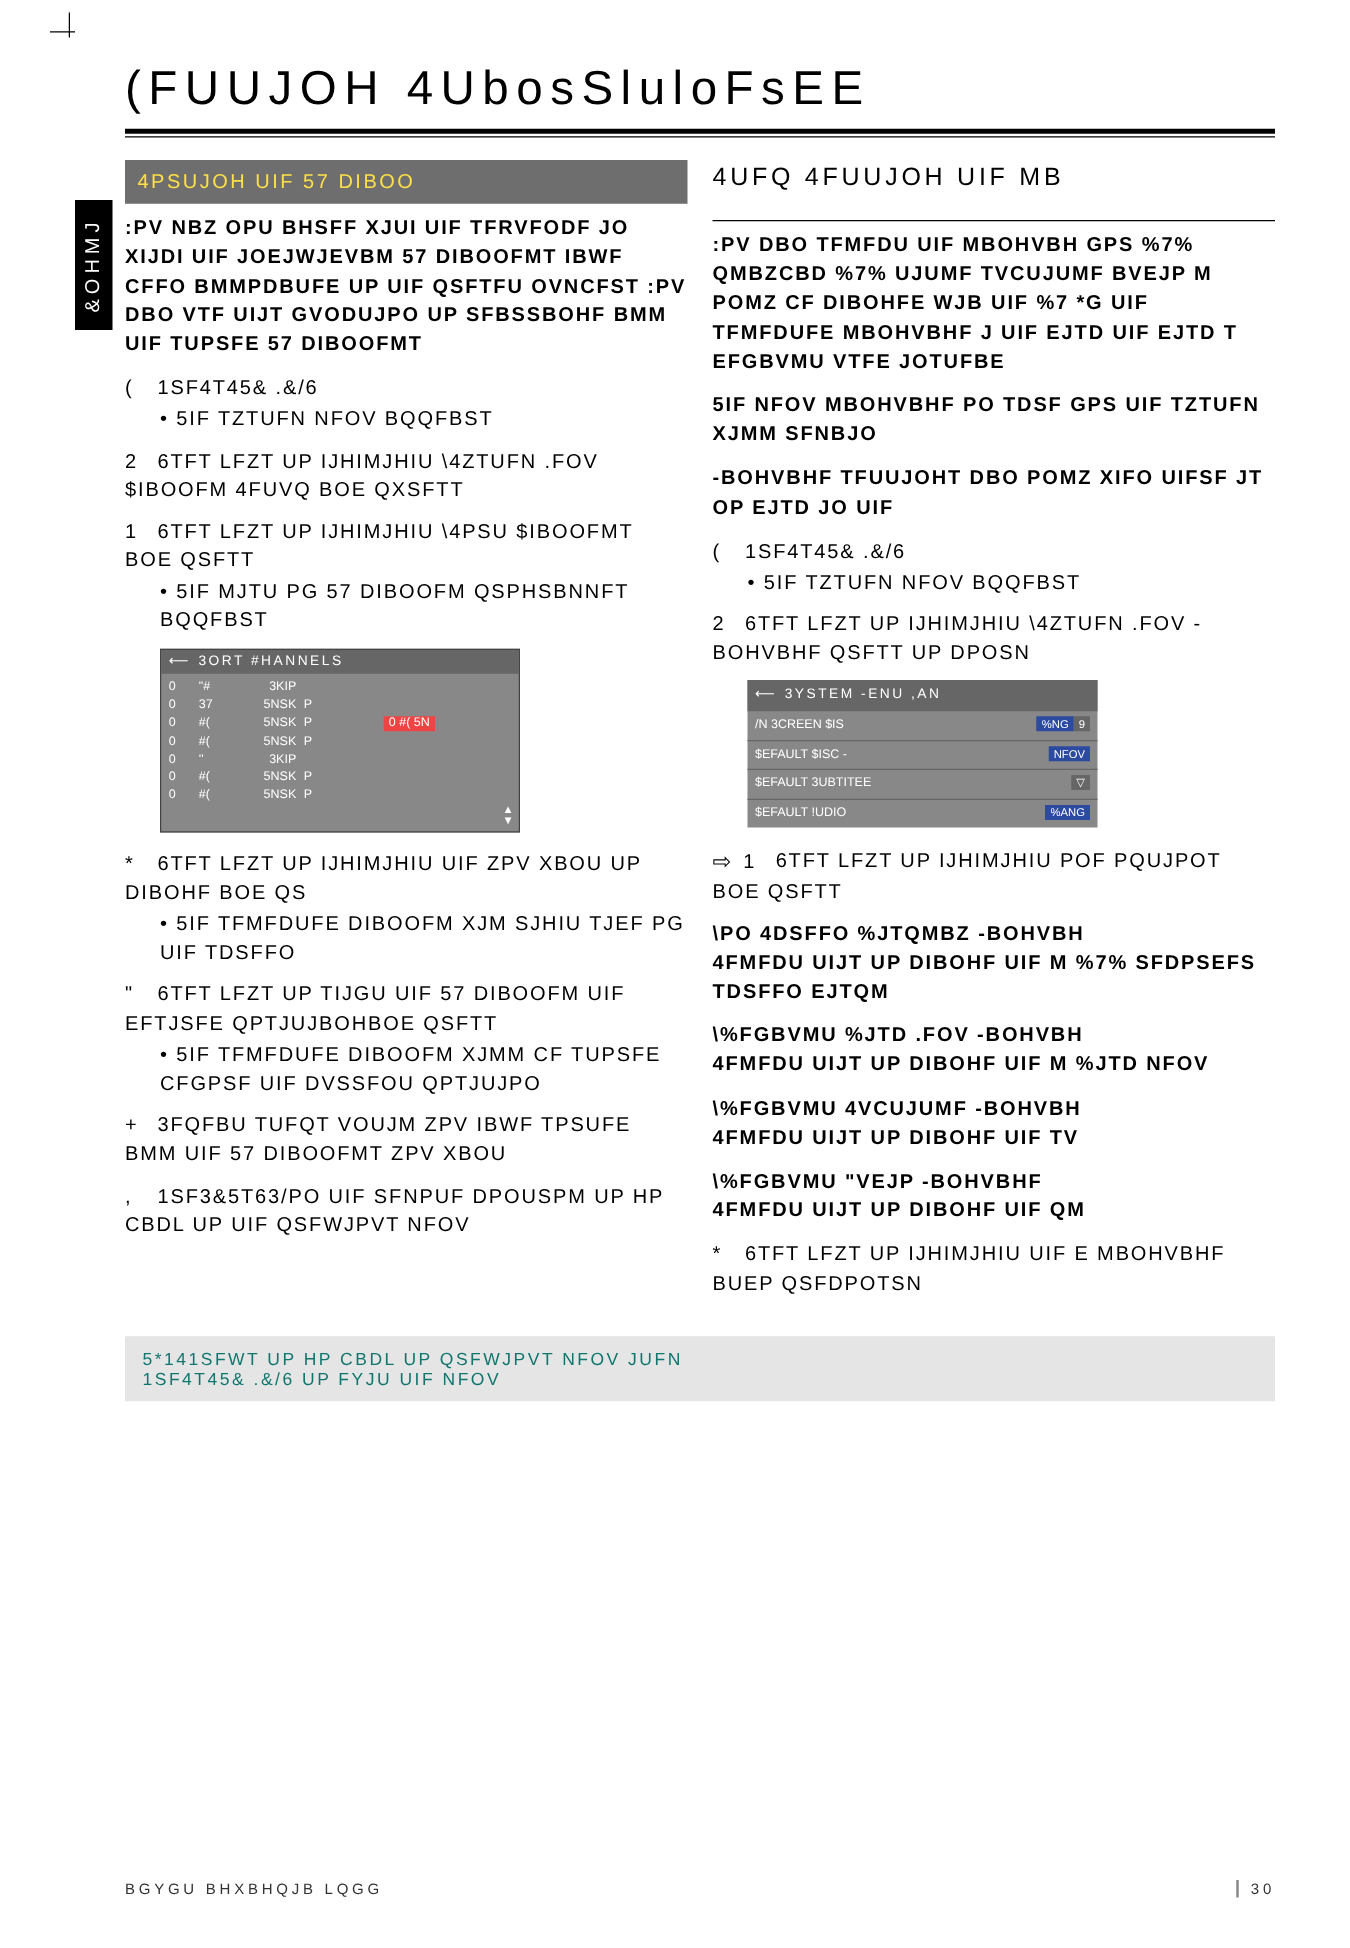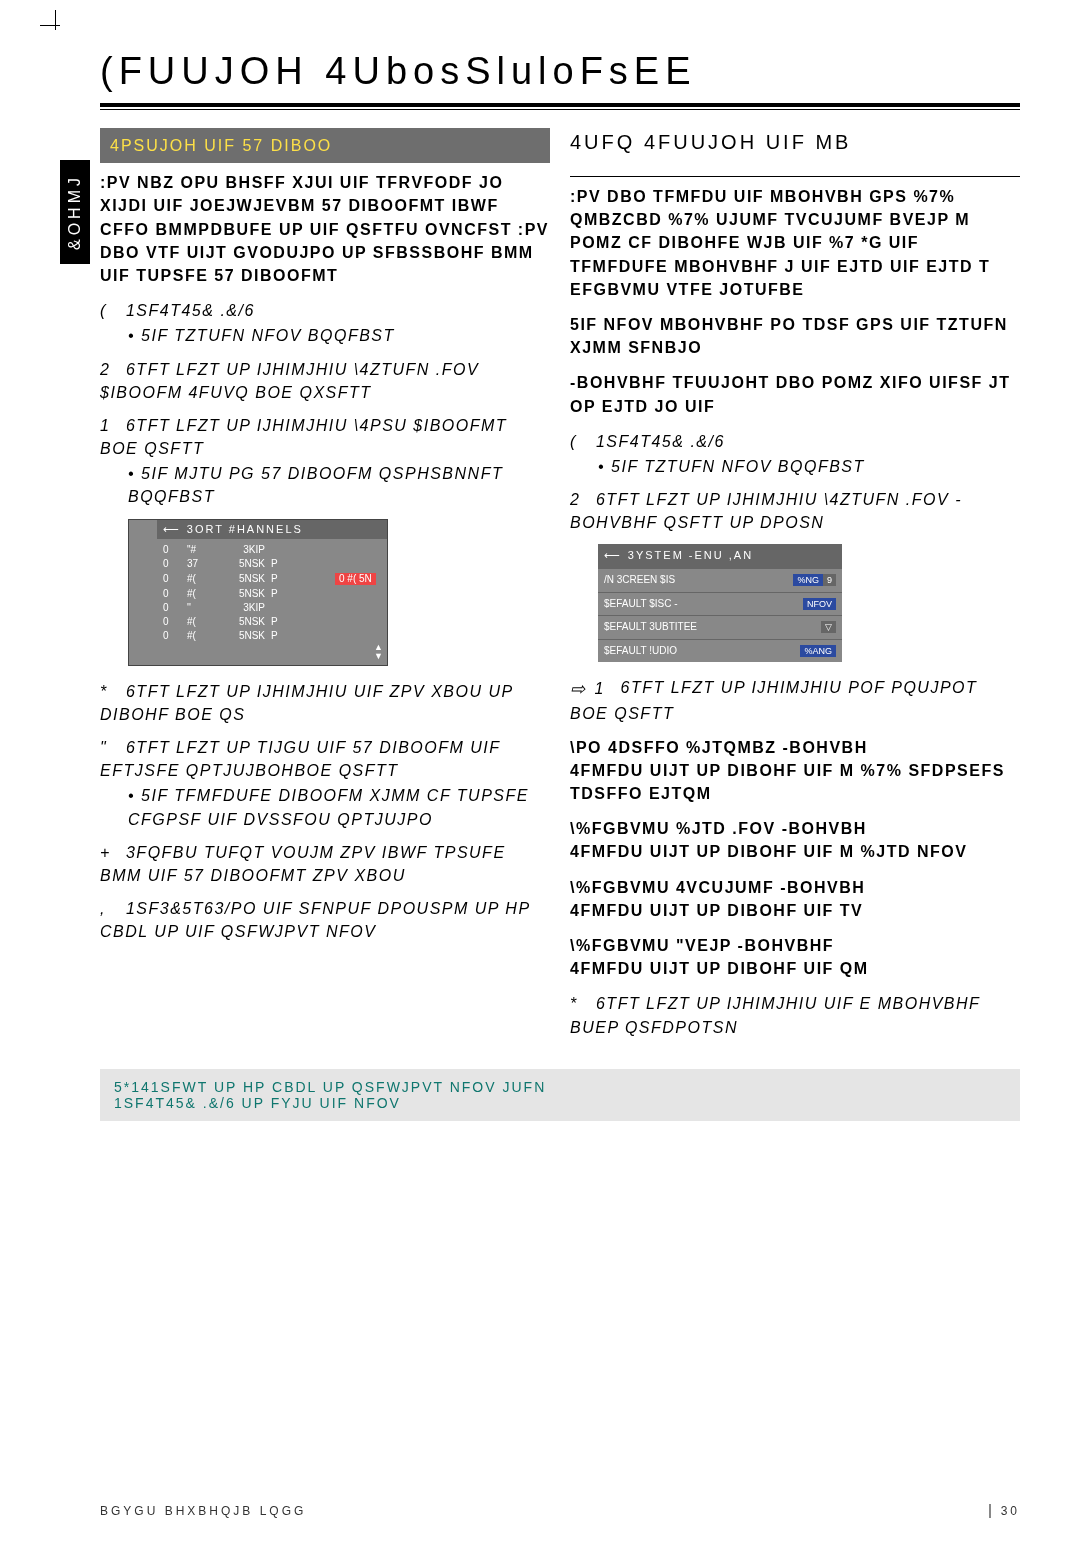--- a/index.html
+++ b/index.html
@@ -49,36 +49,35 @@
   .section-head {
     background: #6e6e6e; color: #fde047;
     font-size: 16px; letter-spacing: 2px;
     padding: 6px 10px; margin-bottom: 8px;
   }
   .step-head {
     font-size: 20px; letter-spacing: 3px; margin-bottom: 8px;
     border-bottom: 1px solid #000; padding-bottom: 19px;
   }
   .para { margin-bottom: 12px; font-weight: bold; }
-  .num-item { margin-bottom: 10px; font-style: italic; }
+  .num-item { margin-bottom: 10px; }
   .num-item .num { display:inline-block; width: 20px; }
   .bullet { margin-left: 28px; margin-top: 2px; margin-bottom: 6px; }
   .bullet::before { content: "• "; }
 
   
   .tv-box {
     margin: 8px 0 14px 28px;
     border: 1px solid #444;
-    width: 260px;
+    width: 288px;
     background: #888;
     color: #fff;
     font-size: 10px;
     letter-spacing: 0;
     line-height: 1;
-    padding-left: 28px;
   }
   .tv-title {
     background: #666; color: #fff;
     padding: 4px 6px; font-size: 11px; letter-spacing: 2px;
     display: flex; align-items: center; gap: 6px;
   }
   .tv-title::before {
     content: "⟵"; font-size: 11px;
   }
   .tv-rows { padding: 4px 0; }
@@ -89,21 +88,21 @@
   .tv-row .c2 { width: 42px; text-align: right; }
   .tv-row .c3 { width: 10px; }
   .tv-hi {
     background: #ef4444; color: #fff; padding: 1px 4px; margin-left: 48px;
   }
   .tv-arrows { display:flex; flex-direction:column; align-items:flex-end; padding-right:4px; font-size:9px;}
   .tv-arrows span { line-height: 1; }
 
   .tv-box2 {
     margin: 8px 0 14px 28px;
-    width: 244px;
+    width: 280px;
     background: #888;
     color: #fff;
     font-size: 10px; letter-spacing: 0;
   }
   .tv-box2 .tv-title { letter-spacing: 2px; font-size: 11px; }
   .tv-box2 .tv-row2 {
     display:flex; justify-content: space-between;
     padding: 4px 6px; border-top: 1px solid #666;
     align-items: center;
   }
@@ -208,20 +207,21 @@
           <div class="tv-arrows">
             <span>▲</span>
             <span>▼</span>
           </div>
         </div>
     </div>
 
     <div class="num-item">
       <span class="num">*</span>
       <span>6TFT LFZT UP IJHIMJHIU UIF ZPV XBOU UP DIBOHF BOE QS</span>
+      <div class="bullet">5IF TFMFDUFE DIBOOFM XJM SJHIU TJEF PG UIF TDSFFO</div>
     </div>
 
     <div class="num-item">
       <span class="num">"</span>
       <span>6TFT LFZT UP TIJGU UIF 57 DIBOOFM UIF EFTJSFE QPTJUJBOHBOE QSFTT</span>
       <div class="bullet">5IF TFMFDUFE DIBOOFM XJMM CF TUPSFE CFGPSF UIF DVSSFOU QPTJUJPO</div>
     </div>
 
     <div class="num-item">
       <span class="num">+</span>

